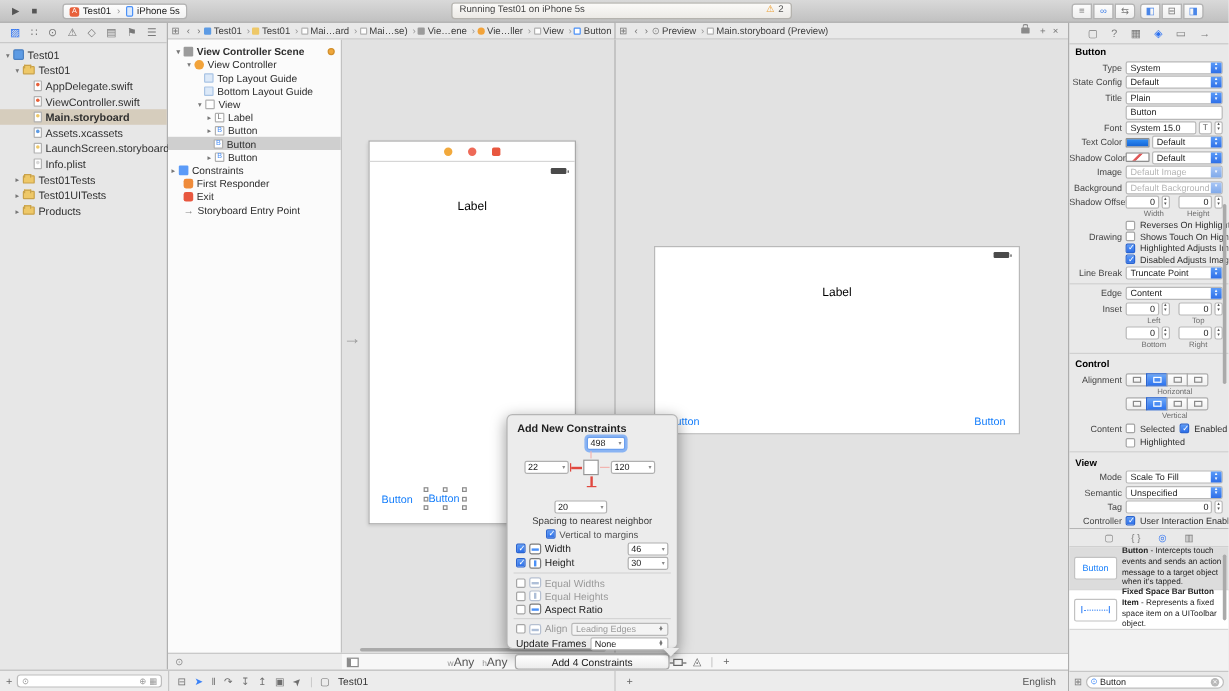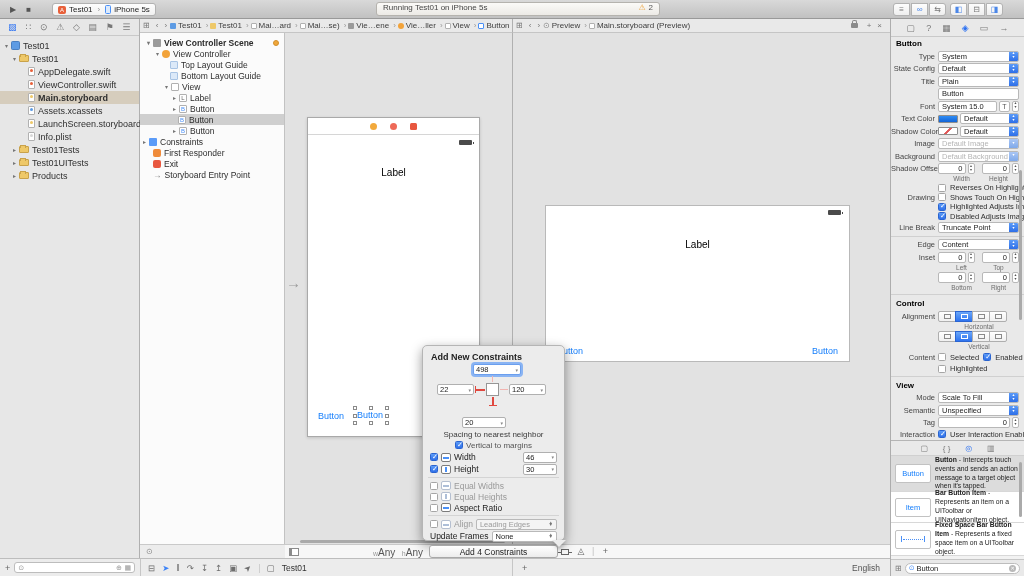--- a/index.html
+++ b/index.html
@@ -426,21 +426,21 @@
       <span class="albtn">◬</span>
       <span style="color:#c0c0c0;margin:0 3px">|</span>
       <span class="albtn">+</span>
     </span>
   </div>
 
   <div id="pop-arrow" class="abs"></div>
   <div id="popover" class="abs">
     <div style="padding:6px 0 0 8px;font-weight:bold;font-size:9px">Add New Constraints</div>
     <div style="position:relative;height:55px">
-      <div class="pfield focusring" style="left:50px;top:2px;width:48px">
+      <div class="pfield focusring" style="left:66px;top:2px;width:32px">
           <span>498</span>
           <span class="car">▾</span>
         </div>
       <div class="pfield" style="left:14px;top:22px;width:37px">
           <span>22</span>
           <span class="car">▾</span>
         </div>
       <div class="pfield" style="left:86px;top:22px;width:37px">
           <span>120</span>
           <span class="car">▾</span>
@@ -839,21 +839,21 @@
       <span class="ilab">Tag</span>
       <span class="ictl">
           <span class="num" style="flex:1">0</span>
           <span class="stp">
             <span>▲</span>
             <span>▼</span>
           </span>
         </span>
     </div>
     <div class="irow" style="height:10.5px">
-      <span class="ilab">Interaction</span>
+      <span class="ilab">Controller</span>
       <span class="ictl">
           <span class="cb on"></span>
           <span class="cbl">User Interaction Enabled</span>
         </span>
     </div>
     <div class="irow" style="height:10.5px">
       <span class="ilab"></span>
       <span class="ictl">
           <span class="cb"></span>
           <span class="cbl">Multiple Touch</span>
@@ -863,24 +863,20 @@
     <div id="library">
       <div id="lib-tabs">
         <span>▢</span>
         <span>{ }</span>
         <span style="color:#2d72f2">◎</span>
         <span>▥</span>
       </div>
       <div class="libitem sel" style="height:36px">
         <span class="libbox">Button</span>
         <span class="libtxt"><b>Button</b> <span>- Intercepts touch events and sends an action message to a target object when it's tapped.</span></span>
-      </div>
-      <div class="libitem" style="height:31px">
-        <span class="libbox">Item</span>
-        <span class="libtxt"><b>Bar Button Item</b> <span>- Represents an item on a UIToolbar or UINavigationItem object.</span></span>
       </div>
       <div class="libitem" style="height:33px">
         <span class="libbox">
             <span class="fixedspace"></span>
           </span>
         <span class="libtxt"><b>Fixed Space Bar Button Item</b> <span>- Represents a fixed space item on a UIToolbar object.</span></span>
       </div>
       <div id="lib-search">
         <span style="color:#7a7a7a;font-size:8px">⊞</span>
         <span class="searchfield">

